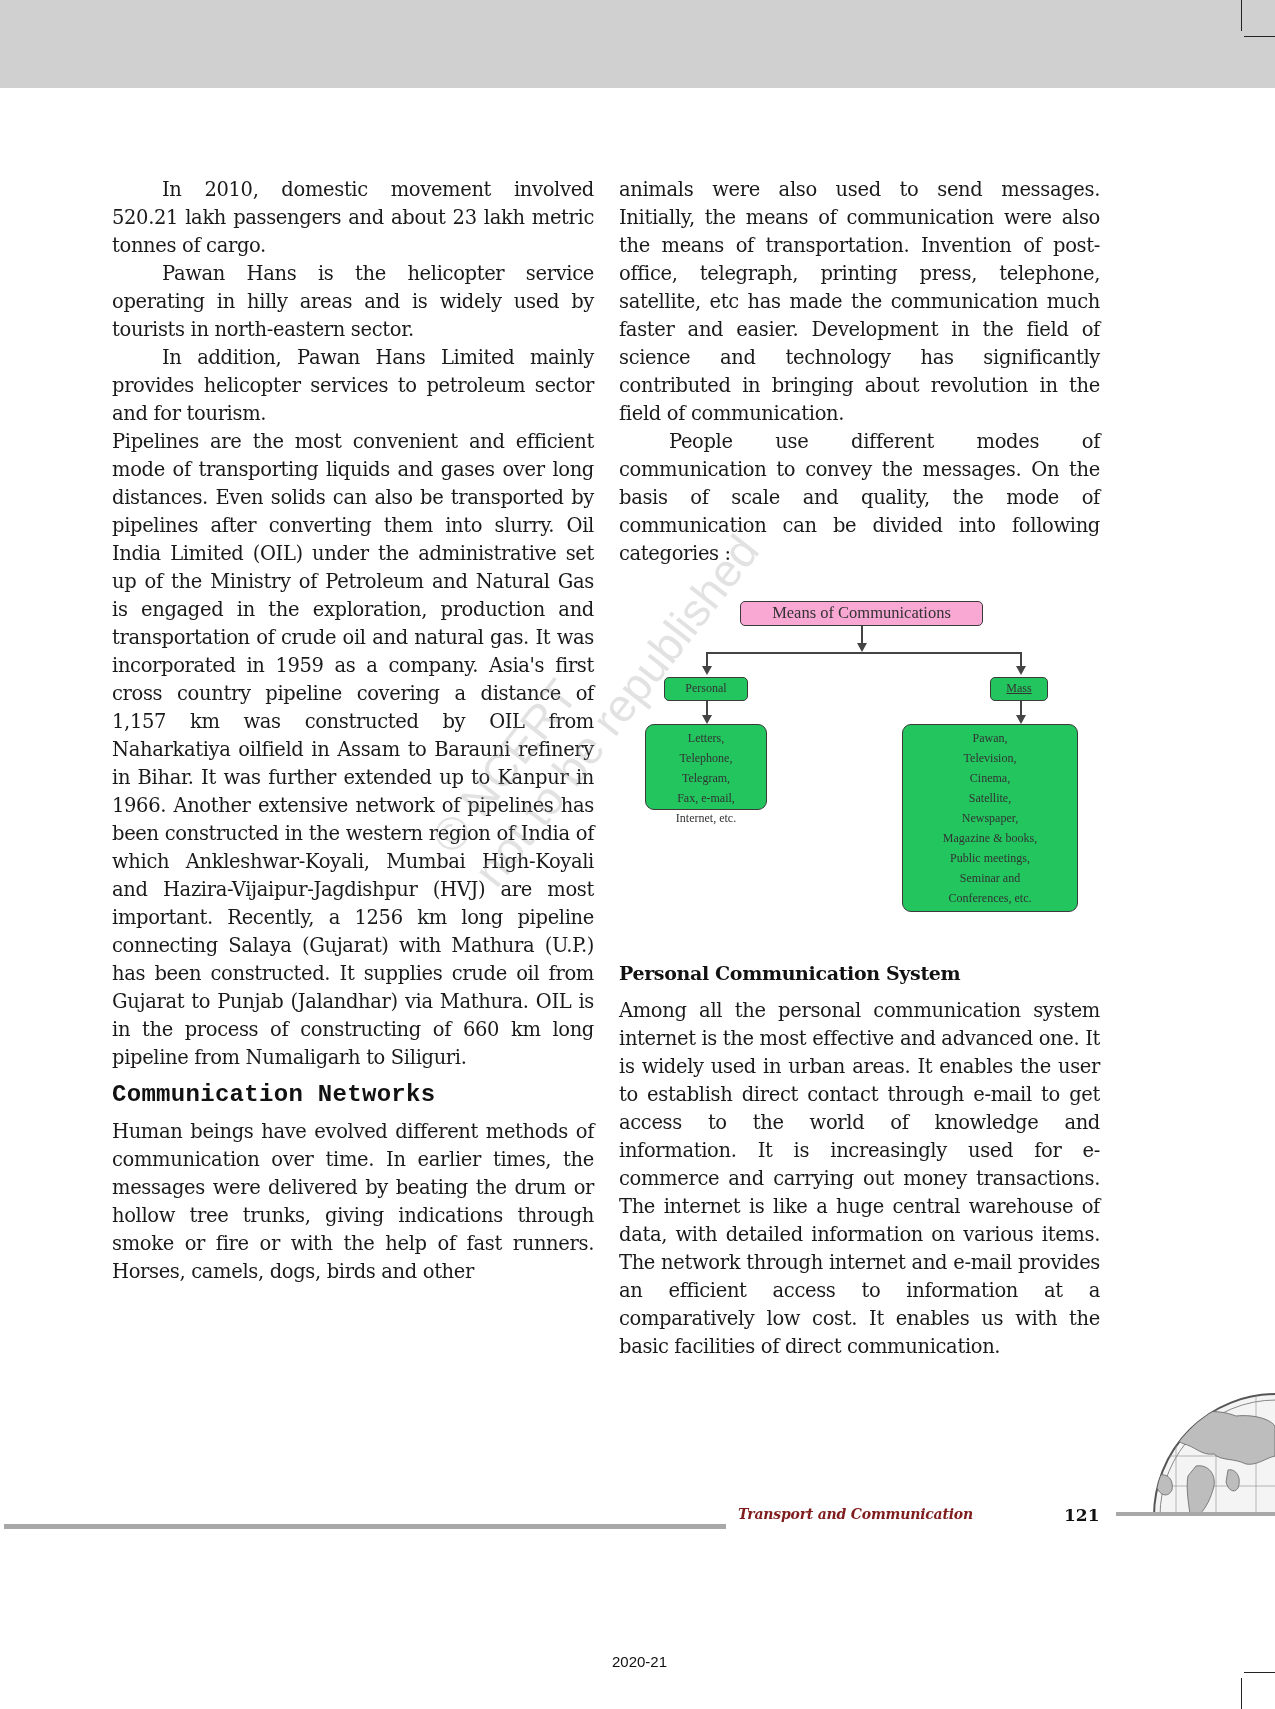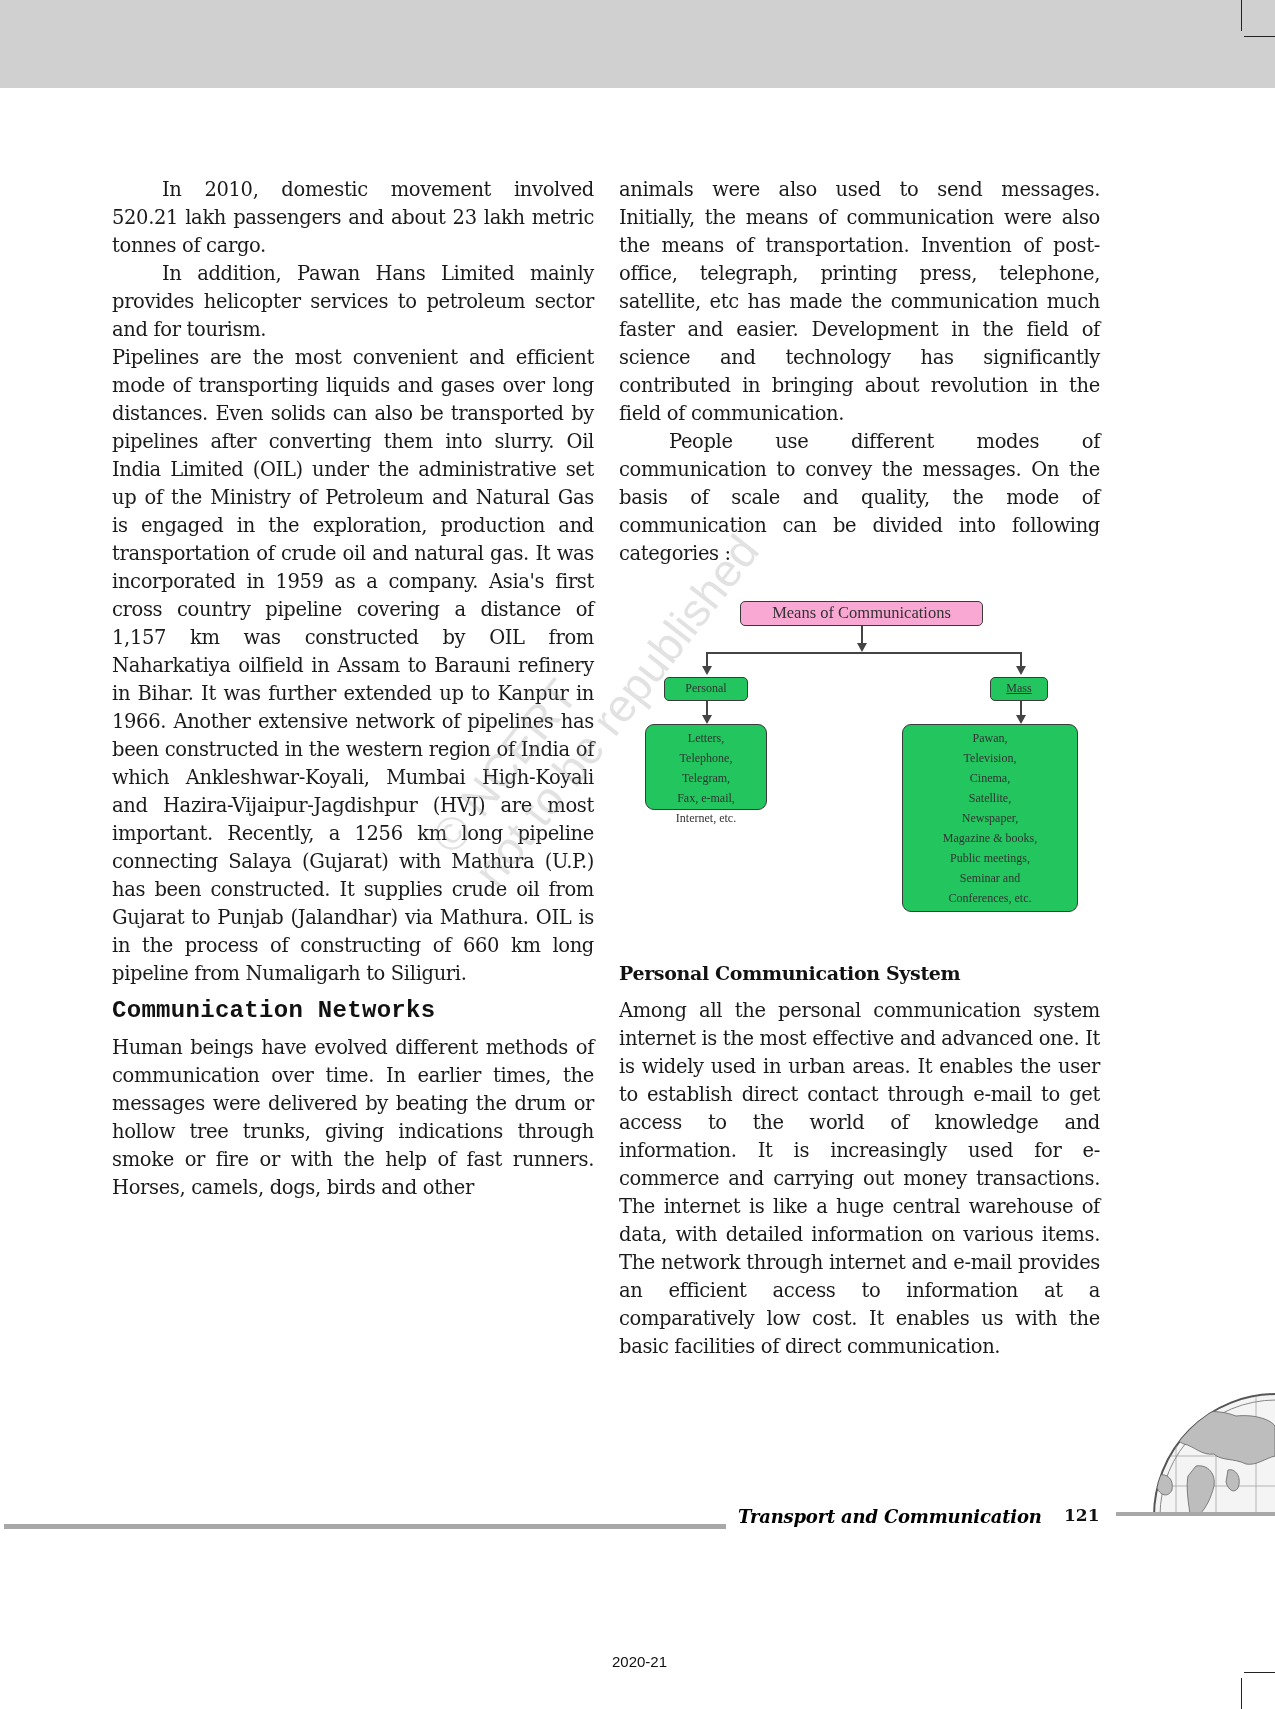--- a/index.html
+++ b/index.html
@@ -53,41 +53,42 @@
     font-family: "Liberation Sans", sans-serif; font-size: 46px;
     color: rgba(150,150,150,0.28); white-space: nowrap; line-height: 54px;
     pointer-events: none;
   }
   .footer-rule {
     position: absolute; left: 4px; top: 1524px; width: 722px; height: 5px; background: #a8a8a8;
   }
   .footer-title {
     position: absolute; left: 738px; top: 1506px;
     font-family: "DejaVu Serif", serif; font-style: italic; font-weight: bold;
-    font-size: 18px; color: #000000; letter-spacing: -0.2px;
+    font-size: 14px; color: #7f1d1d; letter-spacing: -0.2px;
   }
   .page-num {
     position: absolute; left: 1064px; top: 1505px;
     font-family: "DejaVu Serif", serif; font-weight: bold; font-size: 17px; color: #111;
   }
   .globe { position: absolute; left: 1116px; top: 1386px; width: 159px; height: 130px; overflow: hidden; }
   .year {
     position: absolute; left: 612px; top: 1653px;
     font-family: "Liberation Sans", sans-serif; font-size: 15px; color: #111;
   }
 </style>
 </head>
 <body>
 
 <div class="top-band"></div>
 <div class="crop-mark" style="left:1241px;top:0;width:1px;height:31px;"></div>
 <div class="crop-mark" style="left:1244px;top:36px;width:31px;height:1px;"></div>
 
 <div class="col col-left">
   <p class="indent">In 2010, domestic movement involved 520.21 lakh passengers and about 23 lakh metric tonnes of cargo.</p>
+  <p class="indent">Pawan Hans is the helicopter service operating in hilly areas and is widely used by tourists in north-eastern sector.</p>
   <p class="indent">In addition, Pawan Hans Limited mainly provides helicopter services to petroleum sector and for tourism.</p>
 
   <p>Pipelines are the most convenient and efficient mode of transporting liquids and gases over long distances. Even solids can also be transported by pipelines after converting them into slurry. Oil India Limited (OIL) under the administrative set up of the Ministry of Petroleum and Natural Gas is engaged in the exploration, production and transportation of crude oil and natural gas. It was incorporated in 1959 as a company. Asia's first cross country pipeline covering a distance of 1,157 km was constructed by OIL from Naharkatiya oilfield in Assam to Barauni refinery in Bihar. It was further extended up to Kanpur in 1966. Another extensive network of pipelines has been constructed in the western region of India of which Ankleshwar-Koyali, Mumbai High-Koyali and Hazira-Vijaipur-Jagdishpur (HVJ) are most important. Recently, a 1256 km long pipeline connecting Salaya (Gujarat) with Mathura (U.P.) has been constructed. It supplies crude oil from Gujarat to Punjab (Jalandhar) via Mathura. OIL is in the process of constructing of 660 km long pipeline from Numaligarh to Siliguri.</p>
 
   <h2 class="h-sans" style="margin-top:8px;margin-bottom:8px;font-family:Liberation Mono, monospace;">Communication Networks</h2>
   <p>Human beings have evolved different methods of communication over time. In earlier times, the messages were delivered by beating the drum or hollow tree trunks, giving indications through smoke or fire or with the help of fast runners. Horses, camels, dogs, birds and other</p>
 </div>
 
 <div class="col col-right">
   <p>animals were also used to send messages. Initially, the means of communication were also the means of transportation. Invention of post-office, telegraph, printing press, telephone, satellite, etc has made the communication much faster and easier. Development in the field of science and technology has significantly contributed in bringing about revolution in the field of communication.</p>

